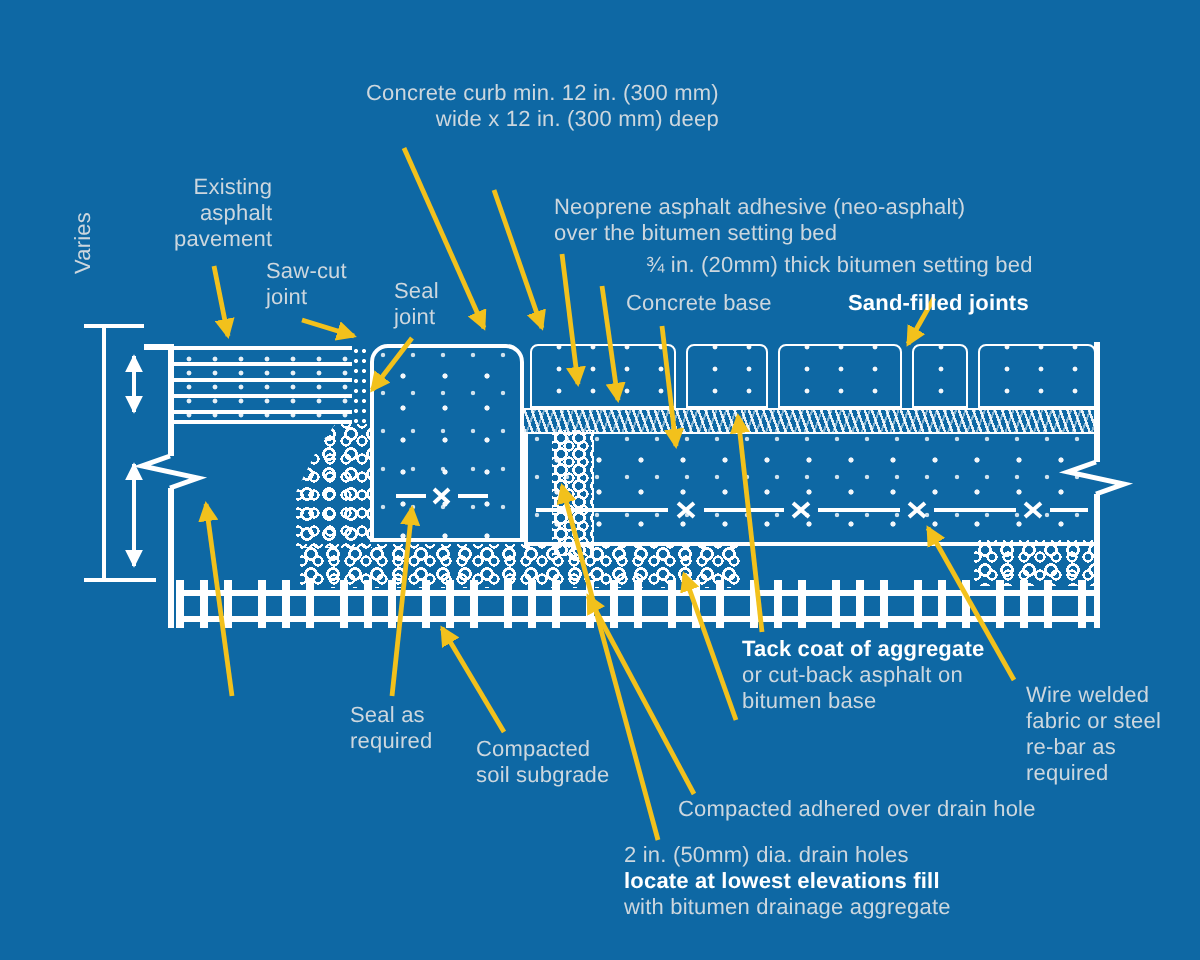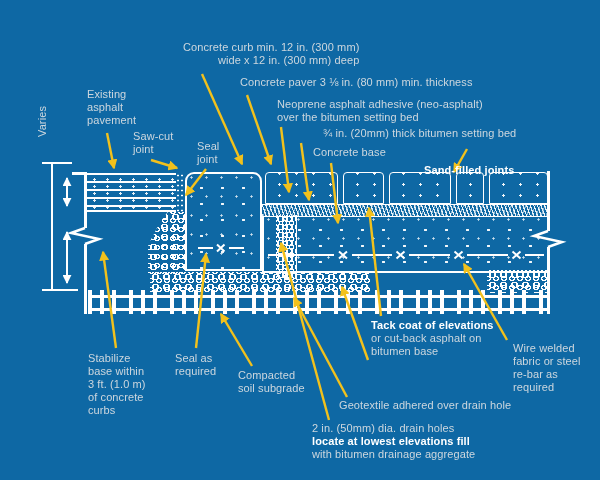--- a/index.html
+++ b/index.html
@@ -172,49 +172,43 @@
       <path d="M252,366 L221,314" marker-end="url(#ya)"></path>
       <path d="M347,397 L294,298" marker-end="url(#ya)"></path>
       <path d="M329,420 L281,243" marker-end="url(#ya)"></path>
       <path d="M368,360 L342,287" marker-end="url(#ya)"></path>
       <path d="M381,316 L369,208" marker-end="url(#ya)"></path>
       <path d="M507,340 L464,264" marker-end="url(#ya)"></path>
     </g>
   </svg>
 
   <div class="lbl vert" style="left:36px;top:106px;">Varies</div>
-  <div class="lbl" style="left:87px;top:88px;">Existing
+  <div class="lbl" style="left:87px;top:88px;text-align:right;">Existing
 asphalt
 pavement</div>
   <div class="lbl" style="left:133px;top:130px;">Saw-cut
 joint</div>
   <div class="lbl" style="left:197px;top:140px;">Seal
 joint</div>
   <div class="lbl" style="left:183px;top:41px;text-align:right;">Concrete curb min. 12 in. (300 mm)
 wide x 12 in. (300 mm) deep</div>
-  <div class="lbl" style="left:240px;top:76px;">Concrete paver 3 ⅛ in. (80 mm) min. thickness</div>
   <div class="lbl" style="left:277px;top:98px;">Neoprene asphalt adhesive (neo-asphalt)
 over the bitumen setting bed</div>
   <div class="lbl" style="left:297px;top:127px;margin-left:26px;">¾ in. (20mm) thick bitumen setting bed</div>
   <div class="lbl" style="left:313px;top:146px;">Concrete base</div>
-  <div class="lbl bold" style="left:424px;top:146px;margin-top:18px;">Sand-filled joints</div>
-  <div class="lbl" style="left:88px;top:352px;">Stabilize
-base within
-3 ft. (1.0 m)
-of concrete
-curbs</div>
+  <div class="lbl bold" style="left:424px;top:146px;">Sand-filled joints</div>
   <div class="lbl" style="left:175px;top:352px;">Seal as
 required</div>
   <div class="lbl" style="left:238px;top:369px;">Compacted
 soil subgrade</div>
-  <div class="lbl" style="left:339px;top:399px;">Geotextile adhered over drain hole</div>
+  <div class="lbl" style="left:339px;top:399px;">Compacted adhered over drain hole</div>
   <div class="lbl" style="left:312px;top:422px;"><span>2 in. (50mm) dia. drain holes</span>
 <span class="bold">locate at lowest elevations fill</span>
 <span>with bitumen drainage aggregate</span></div>
-  <div class="lbl" style="left:371px;top:319px;"><span class="bold">Tack coat of elevations</span>
+  <div class="lbl" style="left:371px;top:319px;"><span class="bold">Tack coat of aggregate</span>
 <span>or cut-back asphalt on
 bitumen base</span></div>
   <div class="lbl" style="left:513px;top:342px;">Wire welded
 fabric or steel
 re-bar as
 required</div>
 
 </div>
 
 </body></html>

